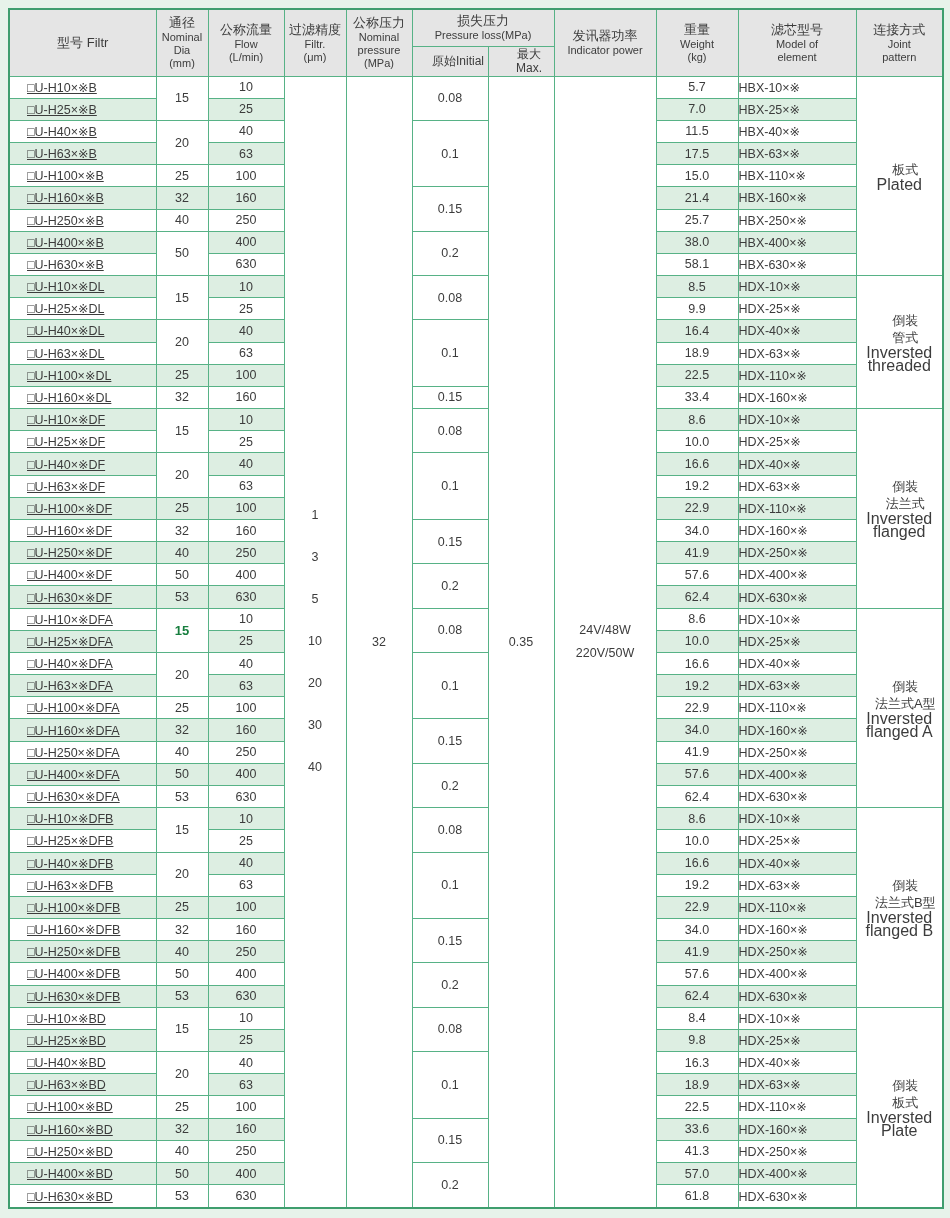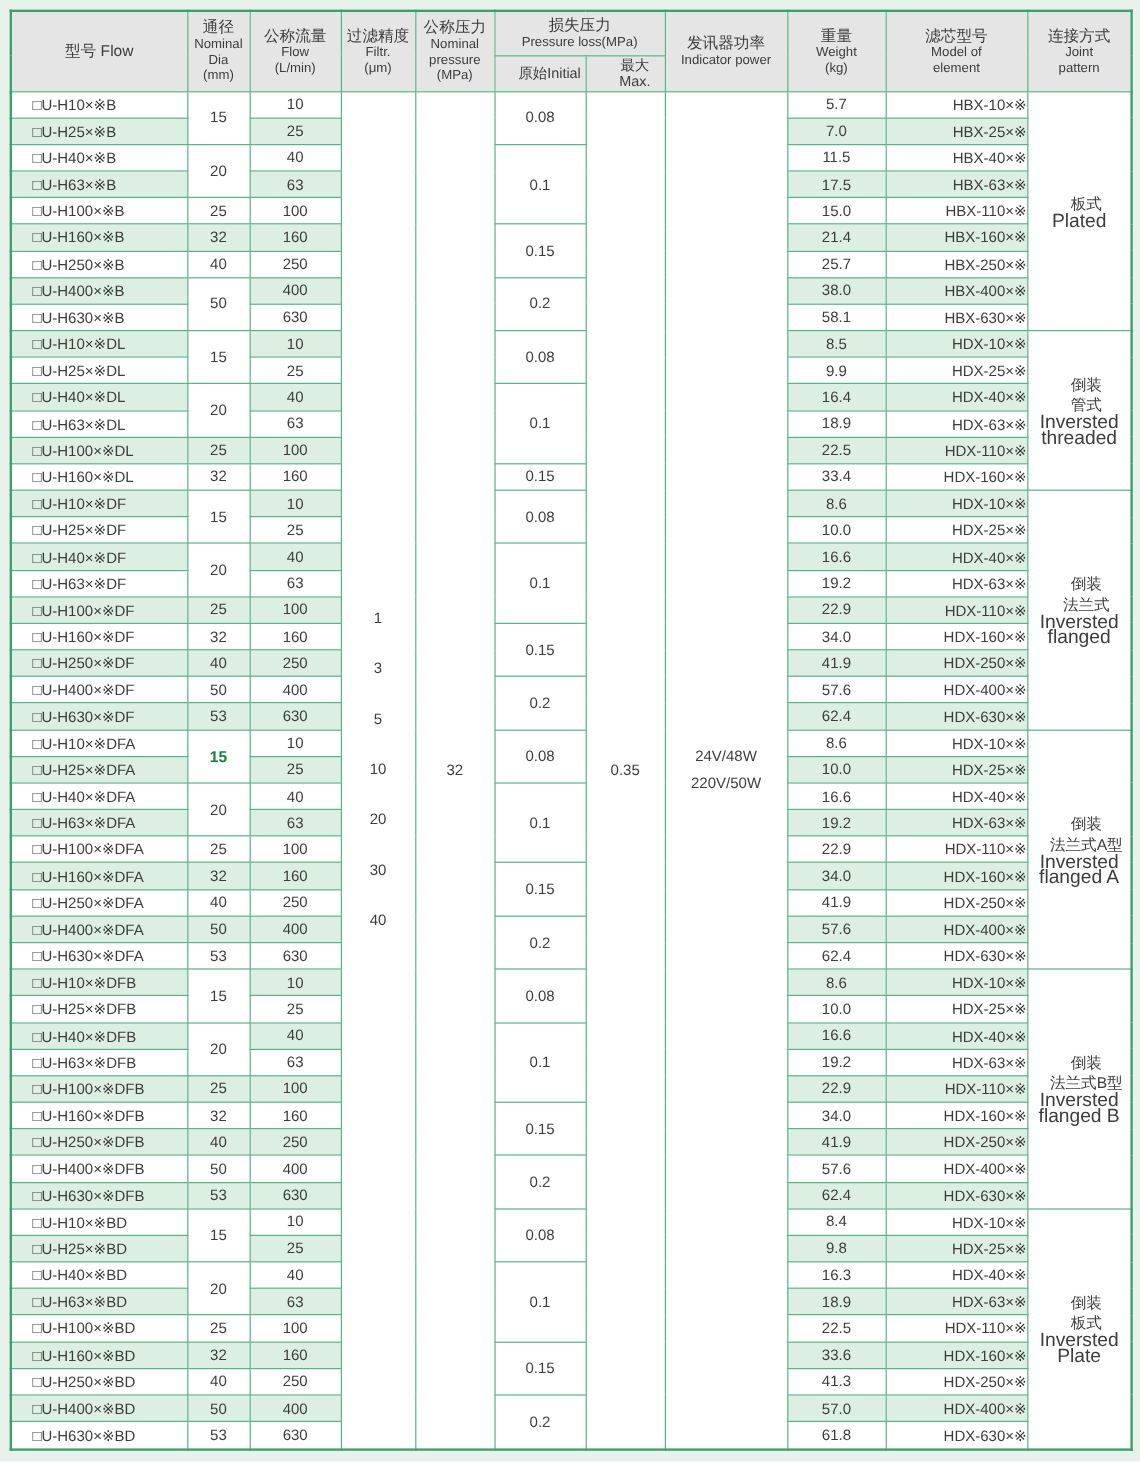--- a/index.html
+++ b/index.html
@@ -25,22 +25,22 @@
     text-align: center;
     overflow: hidden;
   }
   thead th { background: #e5e5e5; font-weight: normal; }
   thead tr:first-child  { height: 37px; }
   thead tr:nth-child(2) { height: 30px; }
   .hzh { font-size: 13px; line-height: 16px; }
   .hen { font-size: 11px; line-height: 13px; }
   .hsub { font-size: 12px; line-height: 14px; padding-left: 16px; }
   tbody td { font-size: 12.5px; }
-  .c-type { text-align: left; padding-left: 17px; }
-  .c-el   { text-align: right; padding-left: 18px; }
+  .c-type { text-align: left; padding-left: 17px; text-decoration: underline; }
+  .c-el   { text-align: left; }
   .band   { background: #ddeee2; }
   .hl     { color: #177e3e; font-weight: bold; font-size: 13px; }
   .filtr-stack { display: flex; flex-direction: column; justify-content: center; align-items: center; gap: 27px; }
   .filtr-stack div { line-height: 15px; }
   .power-stack div { line-height: 23px; }
   .joint-stack .jzh { font-size: 13px; line-height: 17px; padding-left: 12px; }
   .joint-stack .jen { font-size: 16px; line-height: 13px; }
   .joint-stack .jen:first-of-type { margin-top: 3px; }
 </style>
 </head>
@@ -57,21 +57,21 @@
         <col style="width:76px">
       <col style="width:66px">
         <col style="width:102px">
         <col style="width:82px">
       <col style="width:118px">
         <col style="width:87px">
     </colgroup>
     <thead>
       <tr>
         <th rowspan="2">
-          <div class="hzh">型号 Flow</div>
+          <div class="hzh">型号 Filtr</div>
         </th>
         <th rowspan="2">
           <div class="hzh">通径</div>
           <div class="hen">Nominal Dia</div>
           <div class="hen">(mm)</div>
         </th>
         <th rowspan="2">
           <div class="hzh">公称流量</div>
           <div class="hen">Flow</div>
           <div class="hen">(L/min)</div>

